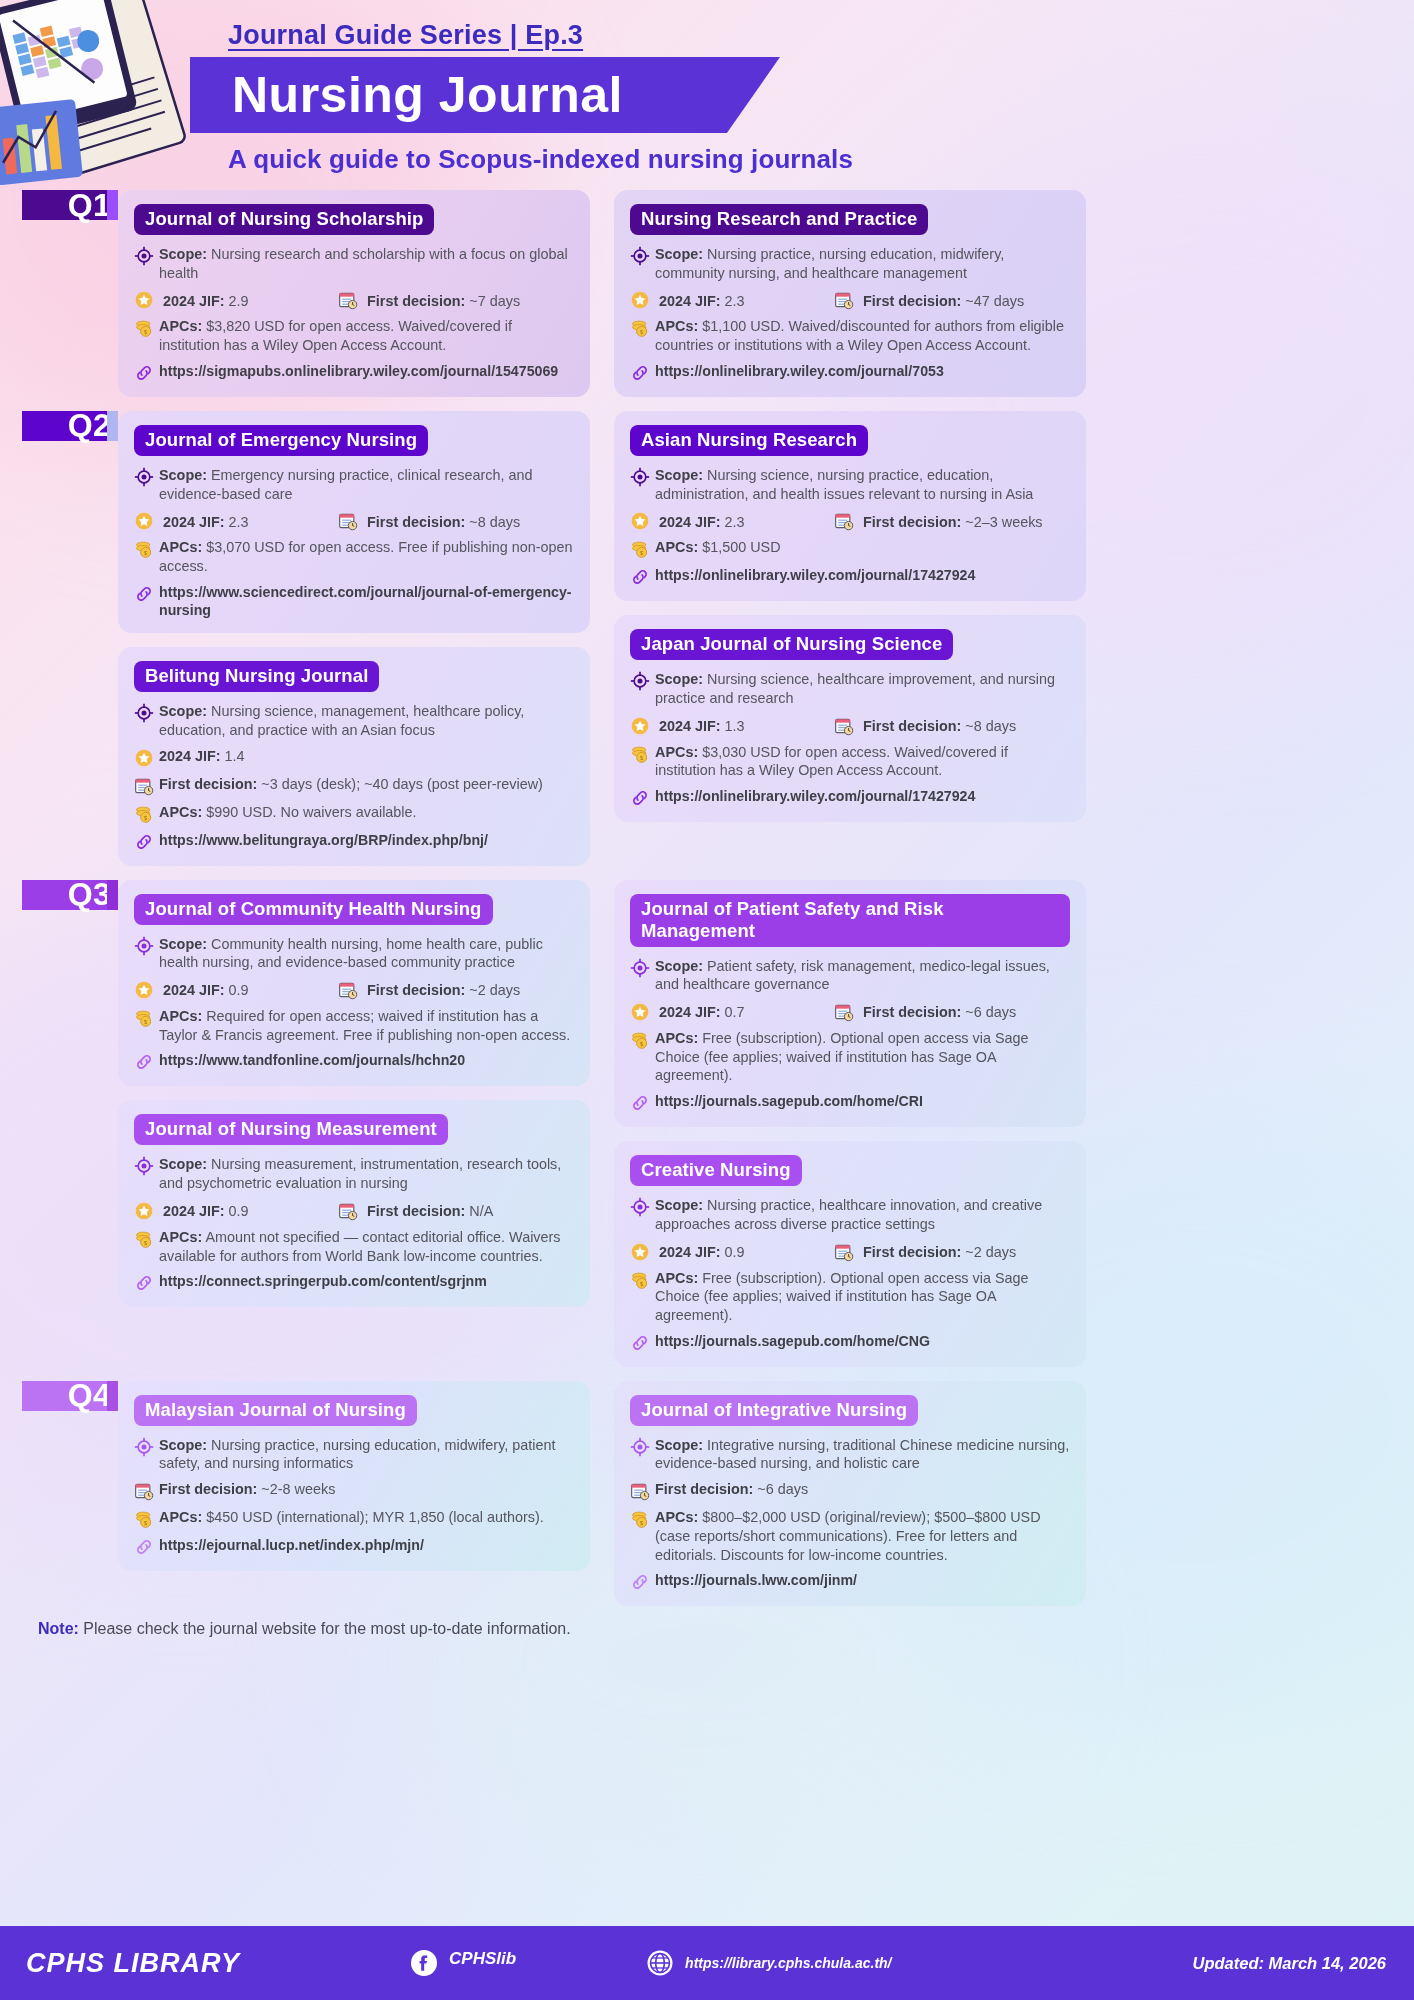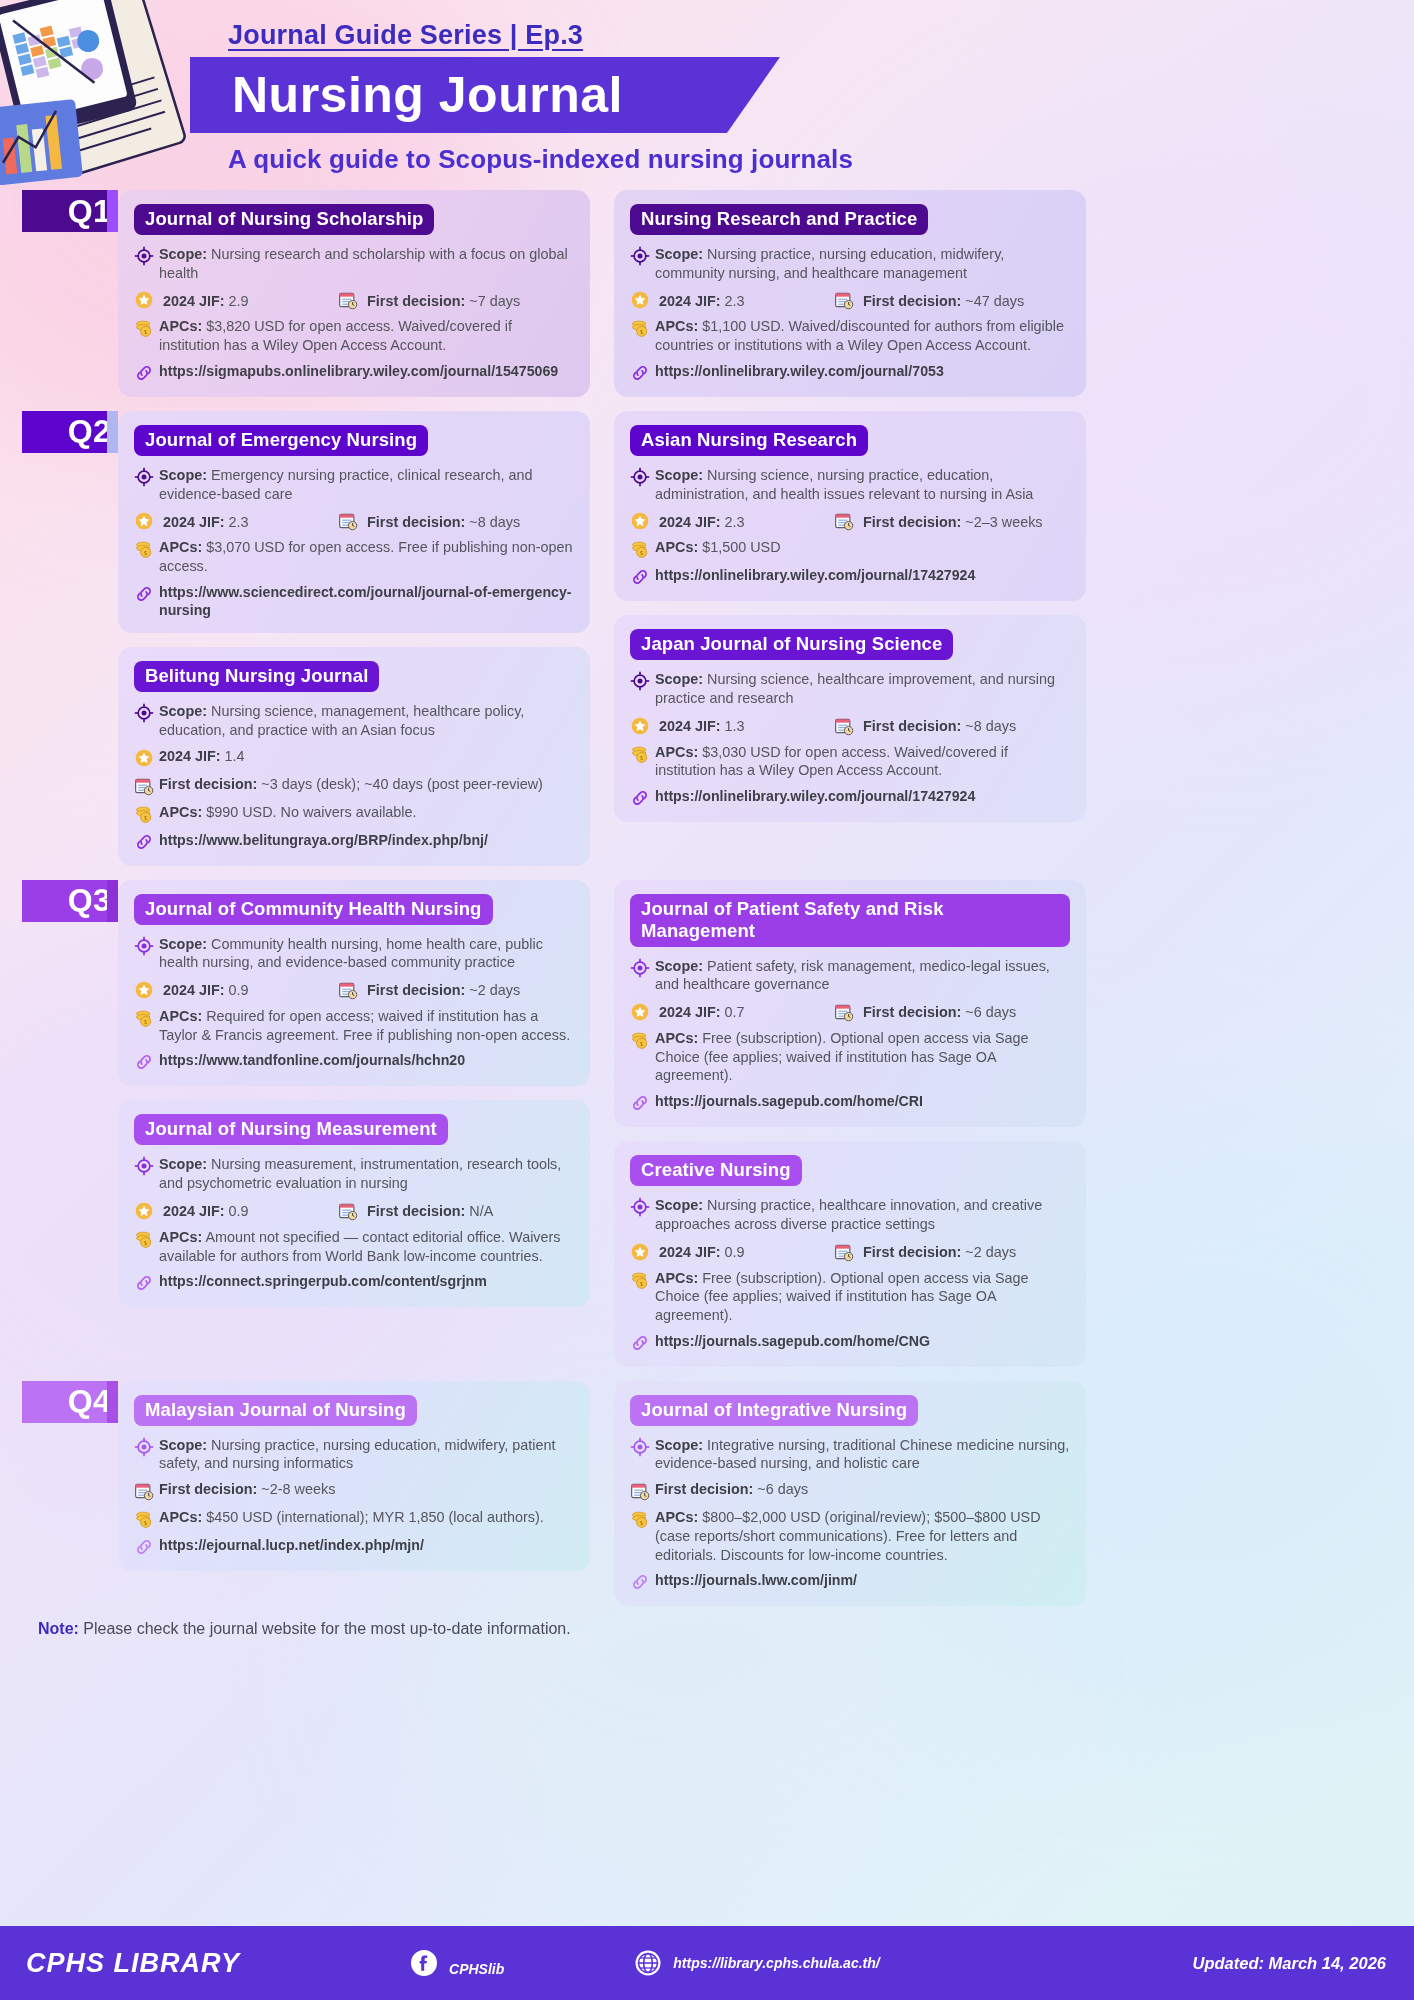--- a/index.html
+++ b/index.html
@@ -36,21 +36,21 @@
   }
   .subtitle {
     position:absolute; left:228px; top:144px; width:640px;
     font-size:26px; font-weight:bold; color:#4b2fd0; letter-spacing:.1px;
   }
 
   
   .content { position:relative; padding:0 22px; }
   .qrow { position:relative; display:flex; gap:24px; margin-bottom:14px; }
   .qtag {
-    position:absolute; left:0; width:96px; height:42px;
+    position:absolute; left:0; width:96px; height:30px;
     color:#fff; font-size:32px; font-weight:bold;
     display:flex; align-items:center; justify-content:center;
     letter-spacing:.5px;
     padding-left:39px;
   }
   .qtag::after { content:""; position:absolute; right:0; top:0; width:11px; height:100%; }
   .qtag.q1 { background:#4b0a8f; }  .qtag.q1::after { background:#9b4dff; }
   .qtag.q2 { background:#5d05cd; }  .qtag.q2::after { background:#b0b6f0; }
   .qtag.q3 { background:#9b3ee8; }  .qtag.q3::after { background:#8f2fd8; }
   .qtag.q4 { background:#bb73f3; }  .qtag.q4::after { background:#a84fe8; }
@@ -99,21 +99,21 @@
   .note b { font-weight:bold; }
   .note span { color:#4a4a55; }
 
   
   .footer {
     position:absolute; left:0; bottom:0; width:1414px; height:74px;
     background:#5b32d6; display:flex; align-items:center; color:#fff;font-style:italic;
   }
   .logo { font-size:27px; font-weight:bold; letter-spacing:1px; margin-left:26px; }
   .logo .light { color:#ffffff; font-weight:bold; }
-  .fb-item { display:flex; align-items:flex-end; gap:11px; margin-left:170px; font-size:14px; font-weight:bold; }
+  .fb-item { display:flex; align-items:flex-start; gap:11px; margin-left:170px; font-size:17px; font-weight:bold; }
   .web-item { display:flex; align-items:center; gap:11px; margin-left:130px; font-size:14px; font-weight:bold; }
   .updated { margin-left:auto; margin-right:28px; font-size:16.5px; font-weight:bold; }
 </style>
 </head>
 <body>
 
 <div class="bg-blob b1"></div>
 <div class="bg-blob b2"></div>
 <div class="bg-blob b3"></div>
 <div class="bg-blob b4"></div>

